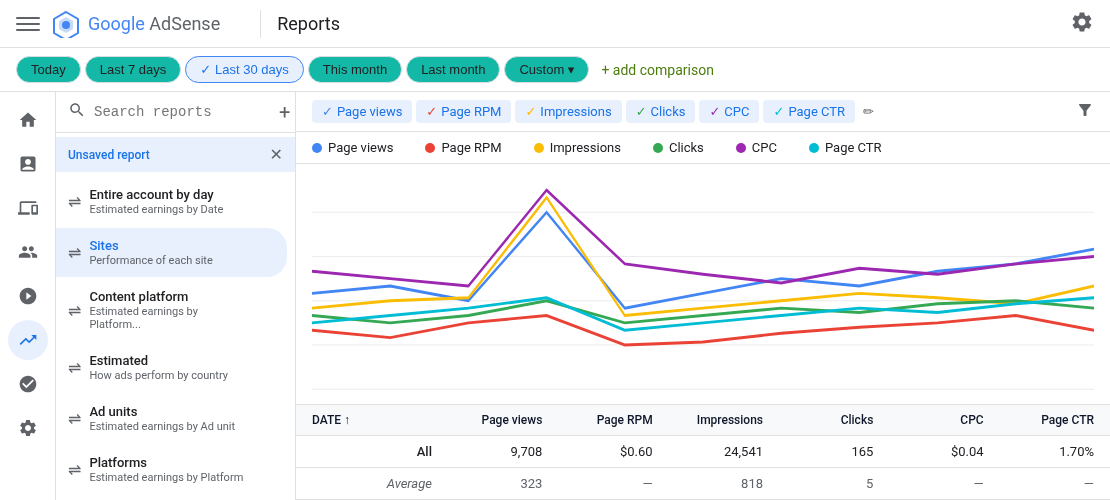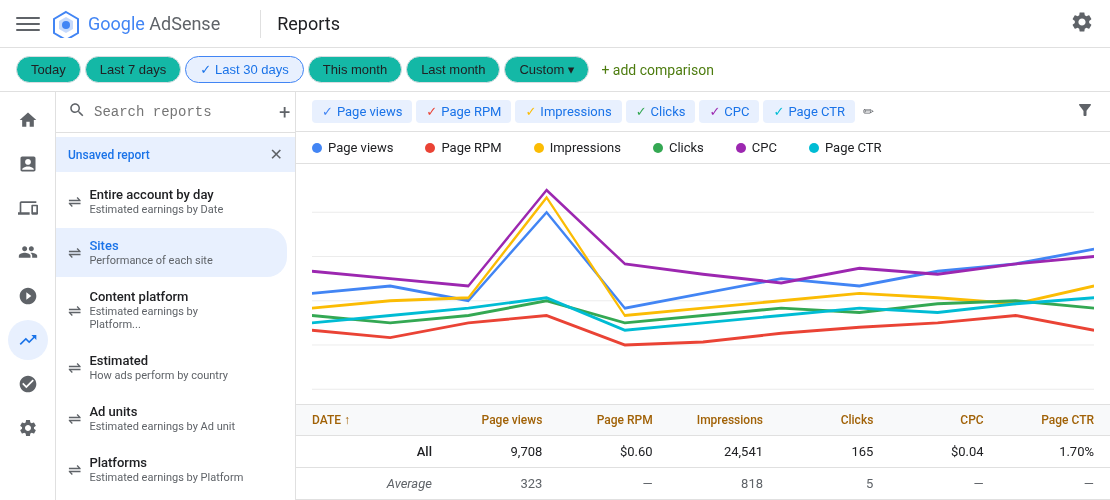--- a/index.html
+++ b/index.html
@@ -93,21 +93,21 @@
     }
     .legend-item { display: flex; align-items: center; gap: 6px; font-size: 13px; }
     .legend-dot { width: 10px; height: 10px; border-radius: 50%; }
 
     
     .data-table { border-top: 1px solid #e0e0e0; }
     .table-header {
       display: grid;
       grid-template-columns: 120px 1fr 1fr 1fr 1fr 1fr 1fr;
       padding: 8px 16px; background: #f8f9fa; border-bottom: 1px solid #e0e0e0;
-      font-size: 12px; color: #a16207; font-weight: 500;
+      font-size: 12px; color: #0f172a; font-weight: 500;
     }
     .table-header .col { text-align: right; }
     .table-header .col:first-child { text-align: left; }
     .table-row {
       display: grid;
       grid-template-columns: 120px 1fr 1fr 1fr 1fr 1fr 1fr;
       padding: 8px 16px; border-bottom: 1px solid #e0e0e0;
       font-size: 13px;
     }
     .table-row .col { text-align: right; }

